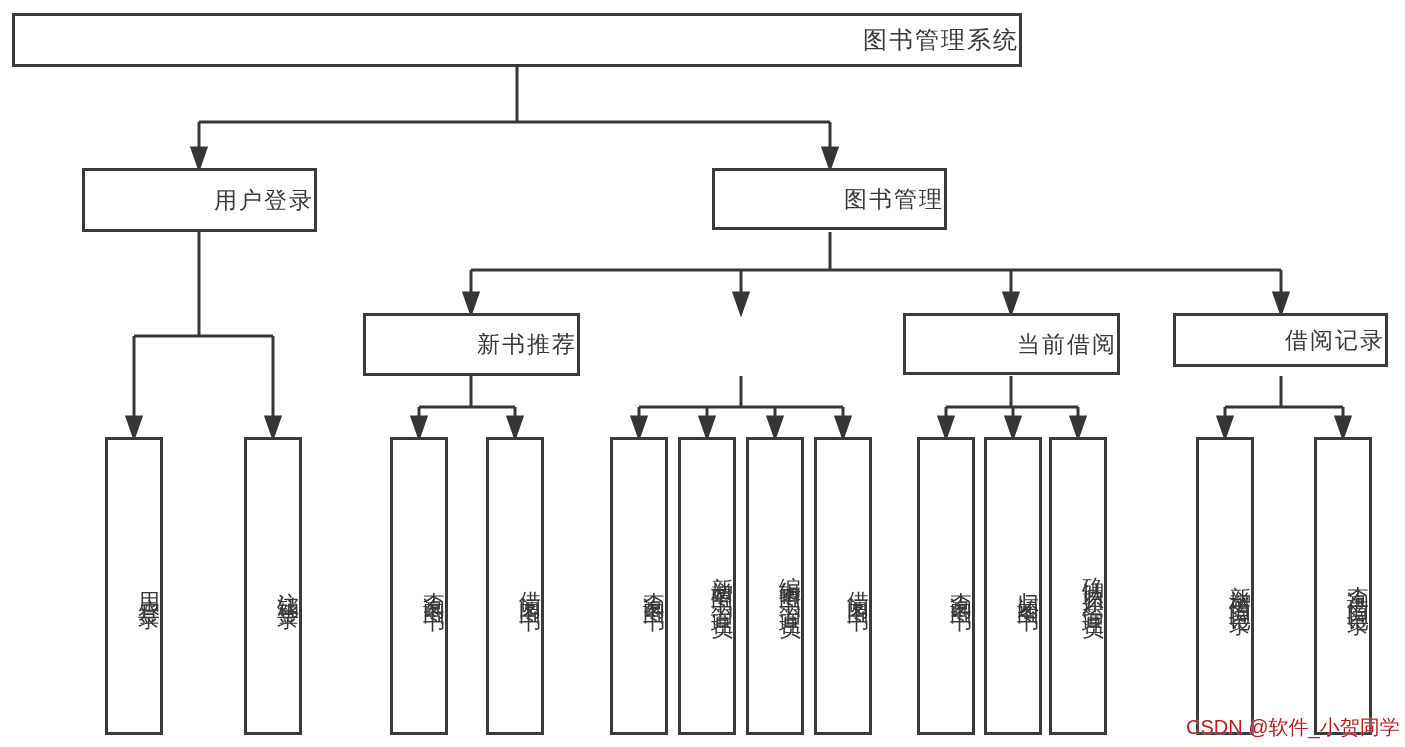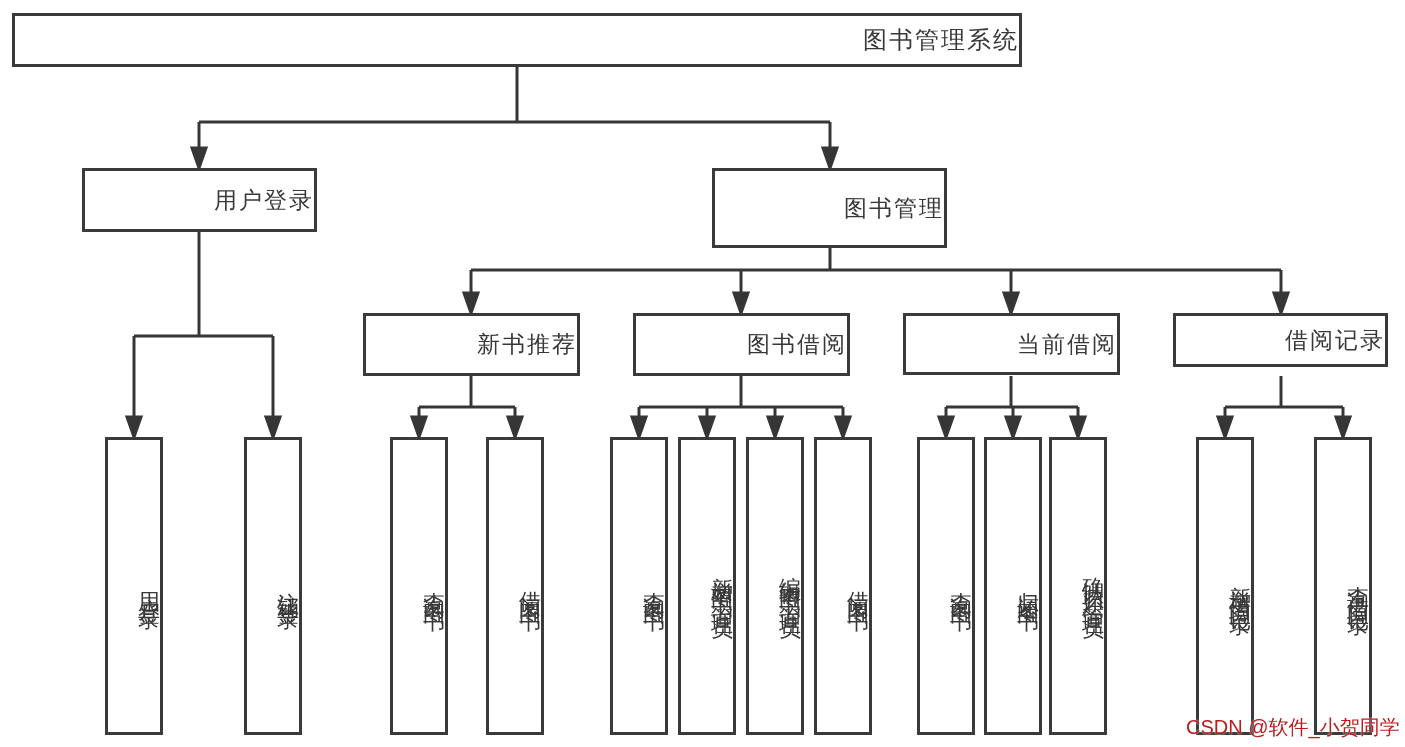--- a/index.html
+++ b/index.html
@@ -124,29 +124,26 @@
     </g>
   </svg>
 
   <div class="node" style="left:12px; top:13px; width:1010px; height:54px;">
     <span class="h-label root-label">图书管理系统</span>
   </div>
 
   <div class="node" style="left:82px; top:168px; width:235px; height:64px;">
     <span class="h-label">用户登录</span>
   </div>
-  <div class="node" style="left:712px; top:168px; width:235px; height:80px;">
+  <div class="node" style="left:712px; top:168px; width:235px; height:62px;">
     <span class="h-label">图书管理</span>
   </div>
 
   <div class="node" style="left:363px; top:313px; width:217px; height:63px;">
     <span class="h-label">新书推荐</span>
-  </div>
-  <div class="node" style="left:633px; top:313px; width:217px; height:63px;">
-    <span class="h-label">图书借阅</span>
   </div>
   <div class="node" style="left:903px; top:313px; width:217px; height:62px;">
     <span class="h-label">当前借阅</span>
   </div>
   <div class="node" style="left:1173px; top:313px; width:215px; height:54px;">
     <span class="h-label">借阅记录</span>
   </div>
 
   <div class="node leaf" style="left:105px; top:437px; width:58px; height:298px;">
     <span class="v-label">用户登录</span>

